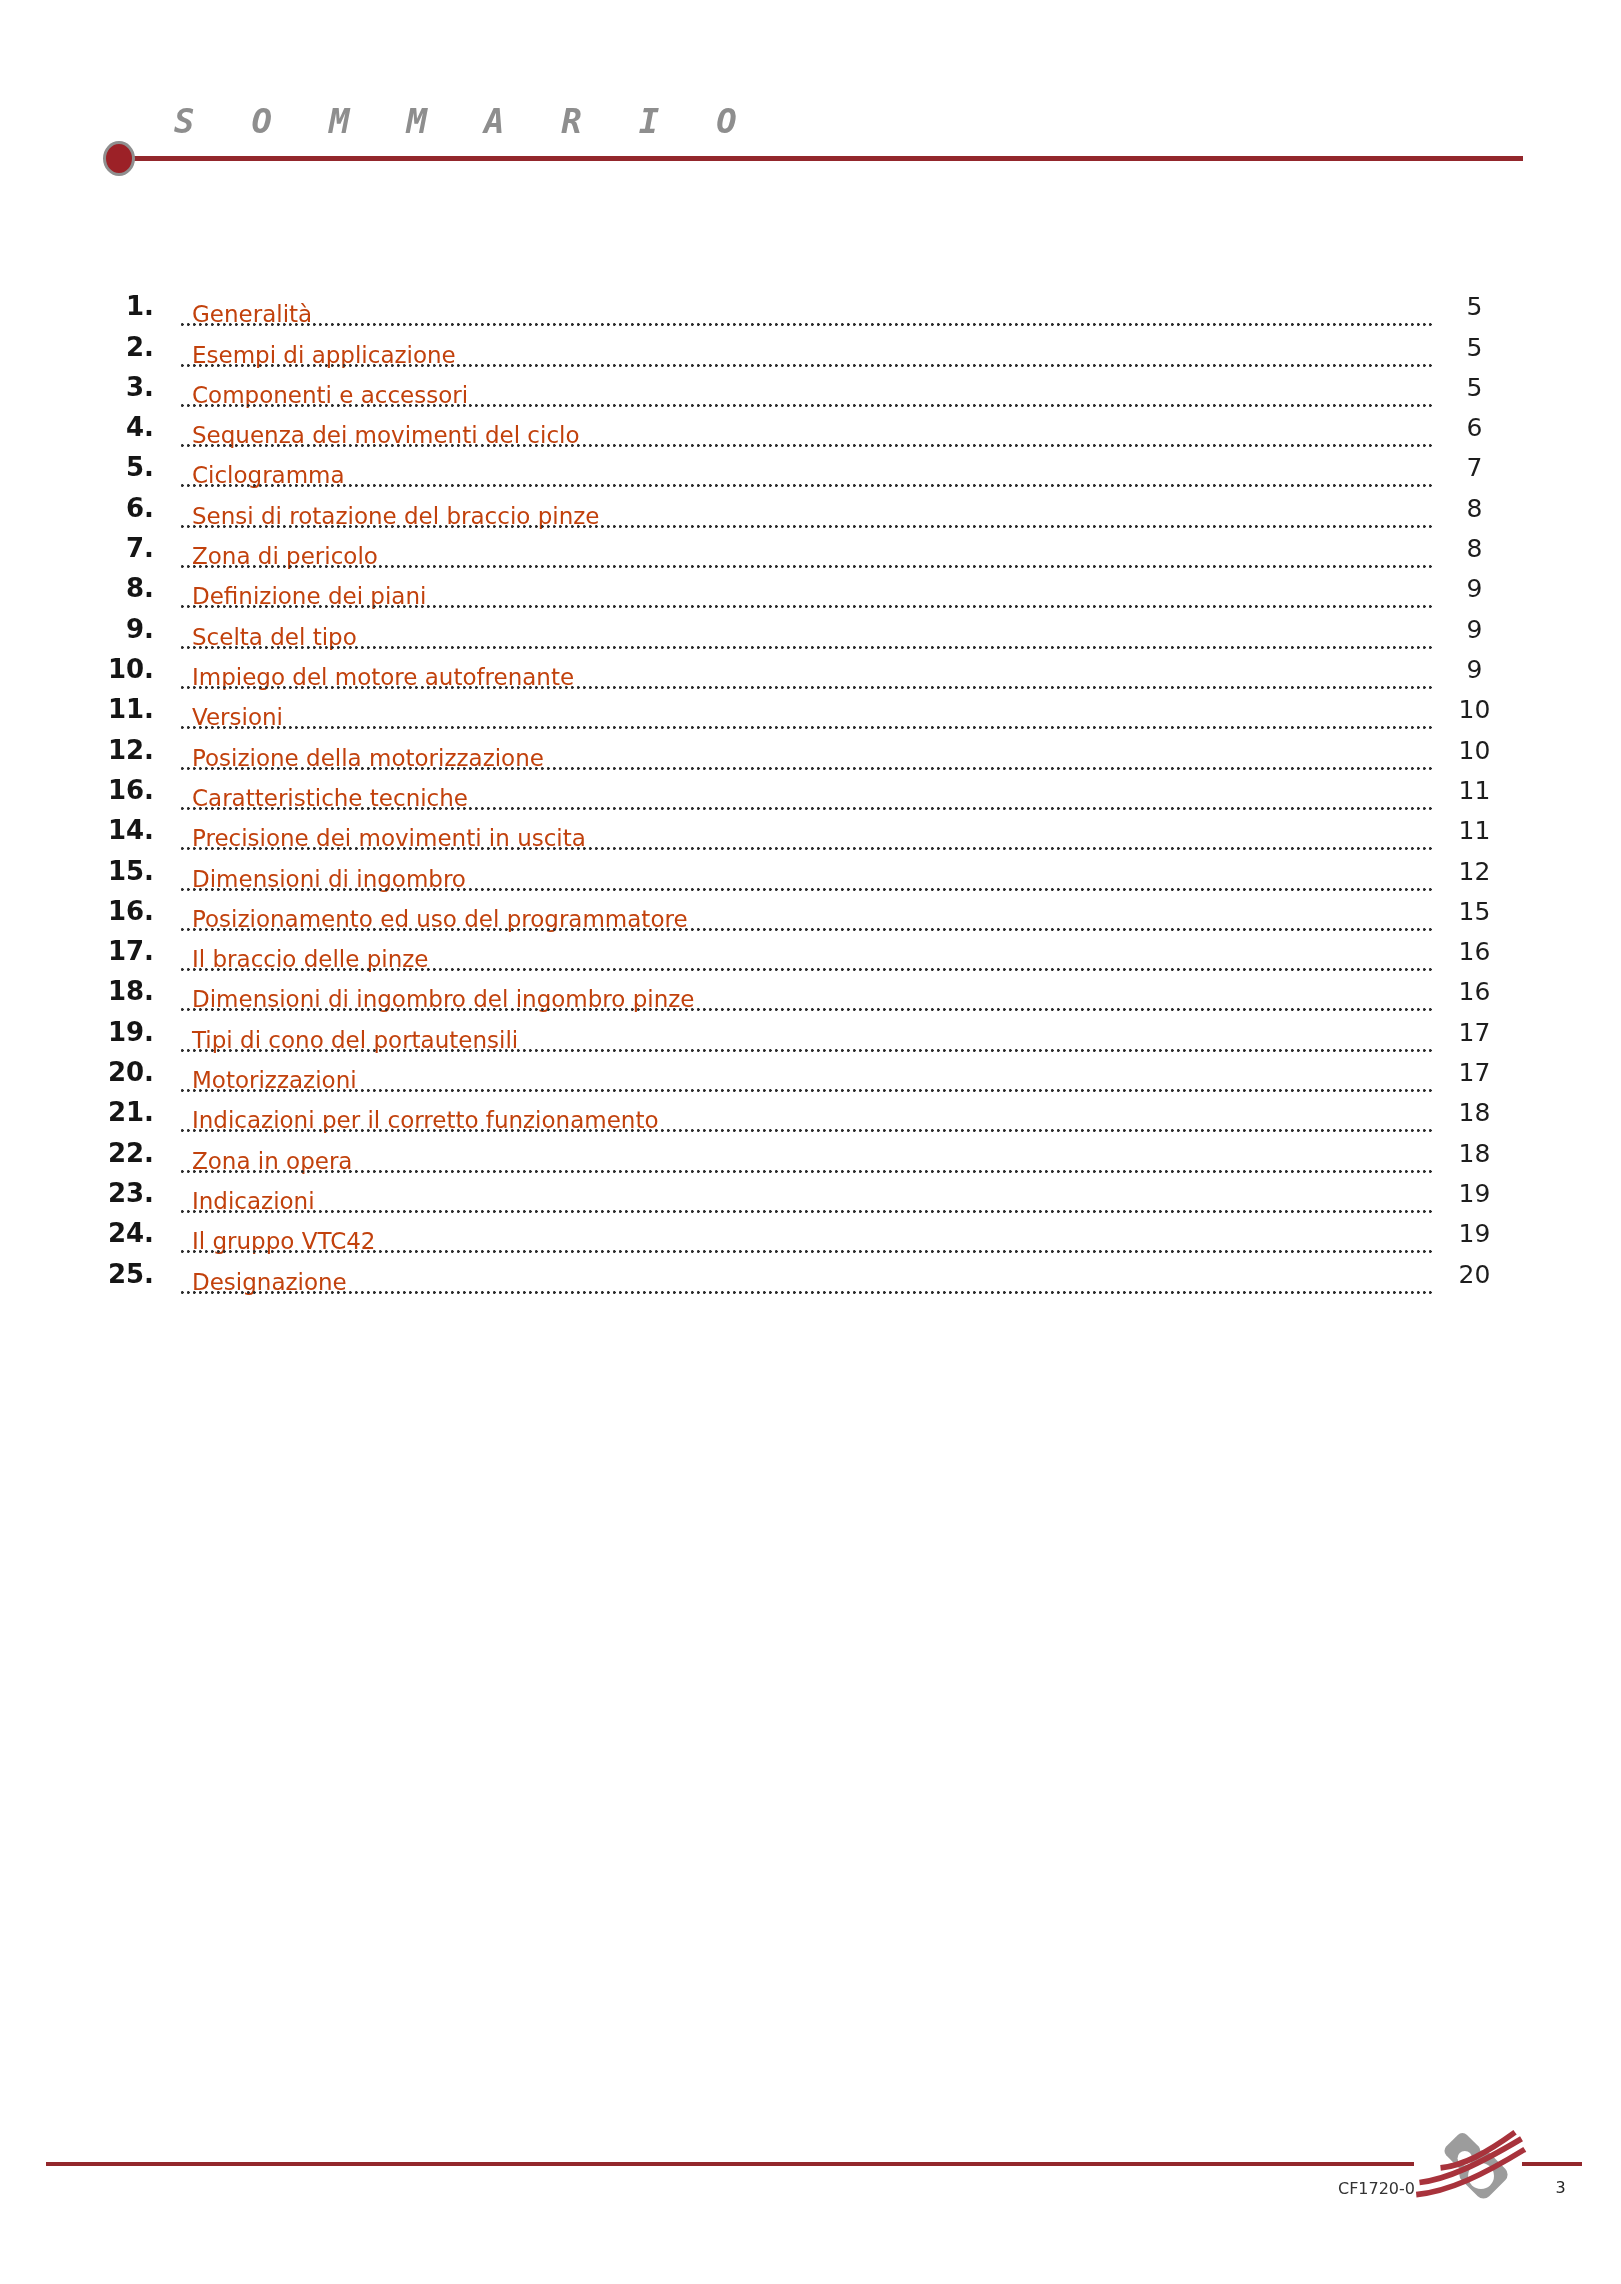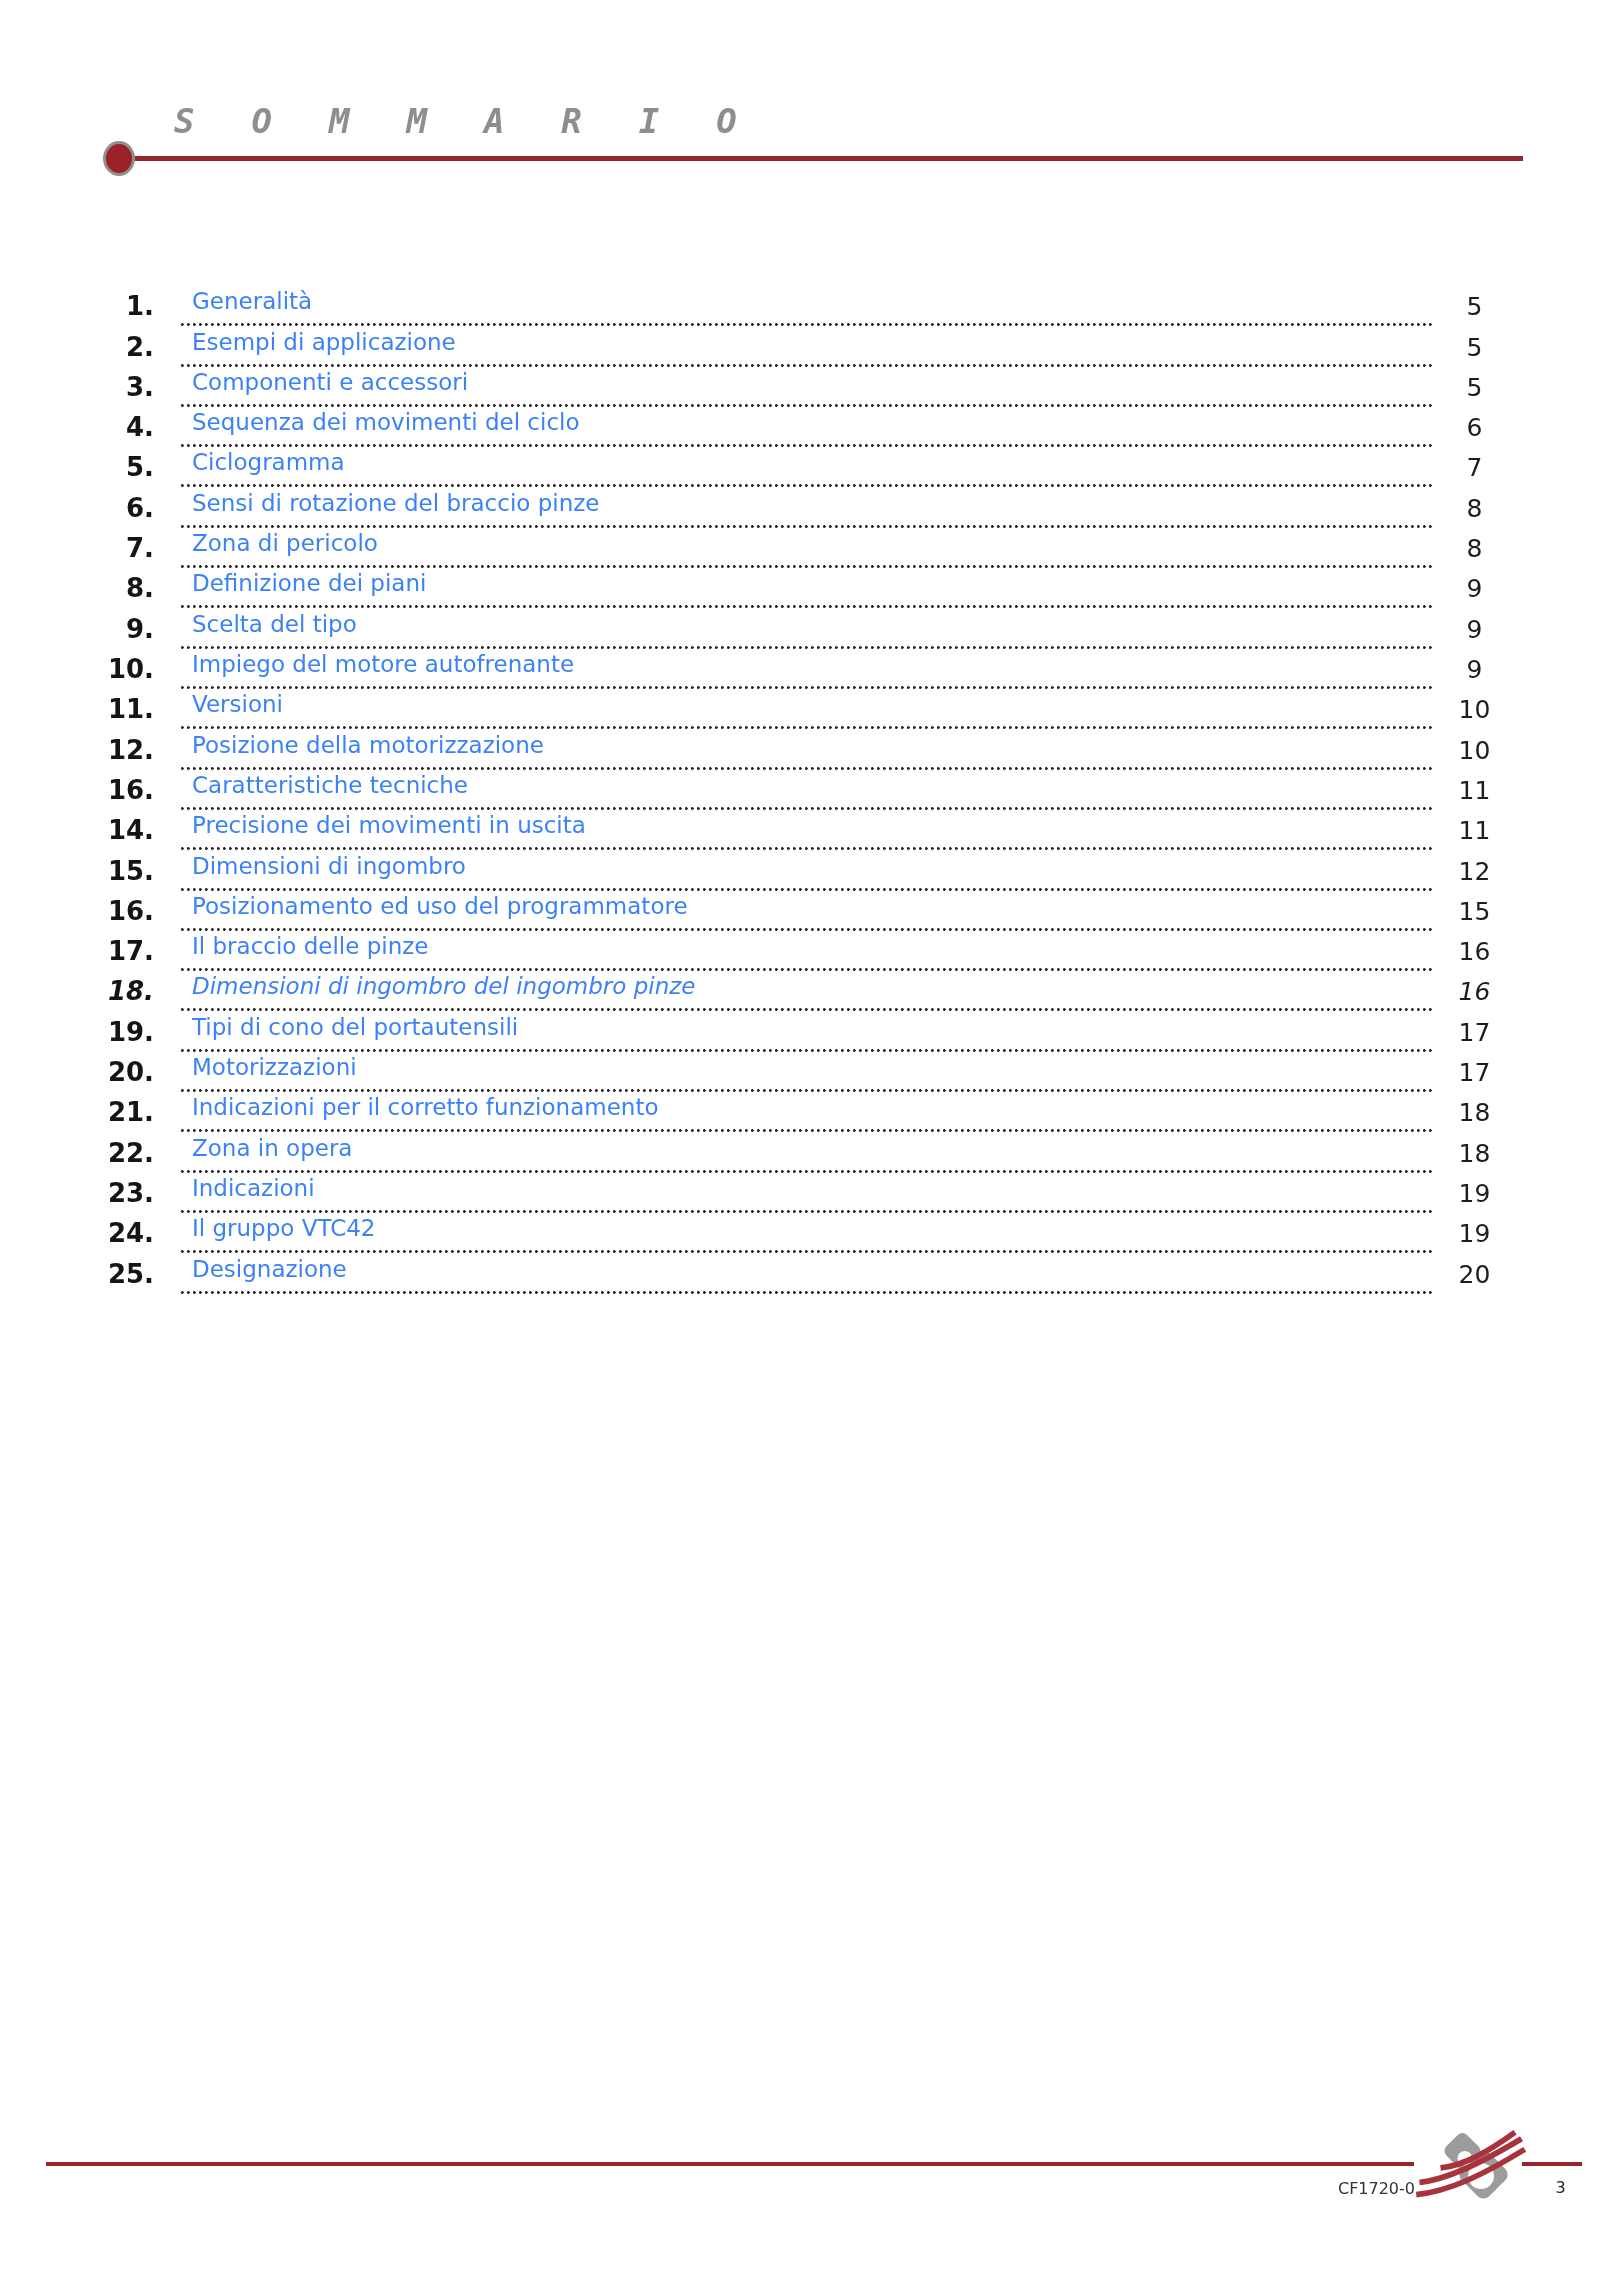--- a/index.html
+++ b/index.html
@@ -70,24 +70,24 @@
     text-align: right;
     font-size: 26px;
     line-height: 29px;
     font-weight: bold;
     color: #151515;
     white-space: nowrap;
   }
   .toc-title {
     position: absolute;
     left: 192px;
-    top: 3px;
+    top: 16px;
     font-size: 23px;
     line-height: 27.5px;
-    color: #3b82f6;
+    color: #c2410c;
     white-space: nowrap;
   }
   .toc-leader {
     position: absolute;
     left: 181px;
     top: 38px;
     width: 1254px;
     height: 3.2px;
     background-image: radial-gradient(circle at 1.4px 1.6px, #2d2d2d 1.3px, rgba(0,0,0,0) 1.6px);
     background-size: 6px 3.2px;
@@ -247,21 +247,21 @@
     <span class="toc-title">Posizionamento ed uso del programmatore</span>
     <span class="toc-leader"></span>
     <span class="toc-page">15</span>
   </div>
     <div class="toc-row" style="top: 930px;">
     <span class="toc-num">17.</span>
     <span class="toc-title">Il braccio delle pinze</span>
     <span class="toc-leader"></span>
     <span class="toc-page">16</span>
   </div>
-    <div class="toc-row" style="top: 970px; font-style: italic;">
+    <div class="toc-row" style="top: 970px;">
     <span class="toc-num">18.</span>
     <span class="toc-title">Dimensioni di ingombro del ingombro pinze</span>
     <span class="toc-leader"></span>
     <span class="toc-page">16</span>
   </div>
     <div class="toc-row" style="top: 1011px;">
     <span class="toc-num">19.</span>
     <span class="toc-title">Tipi di cono del portautensili</span>
     <span class="toc-leader"></span>
     <span class="toc-page">17</span>

